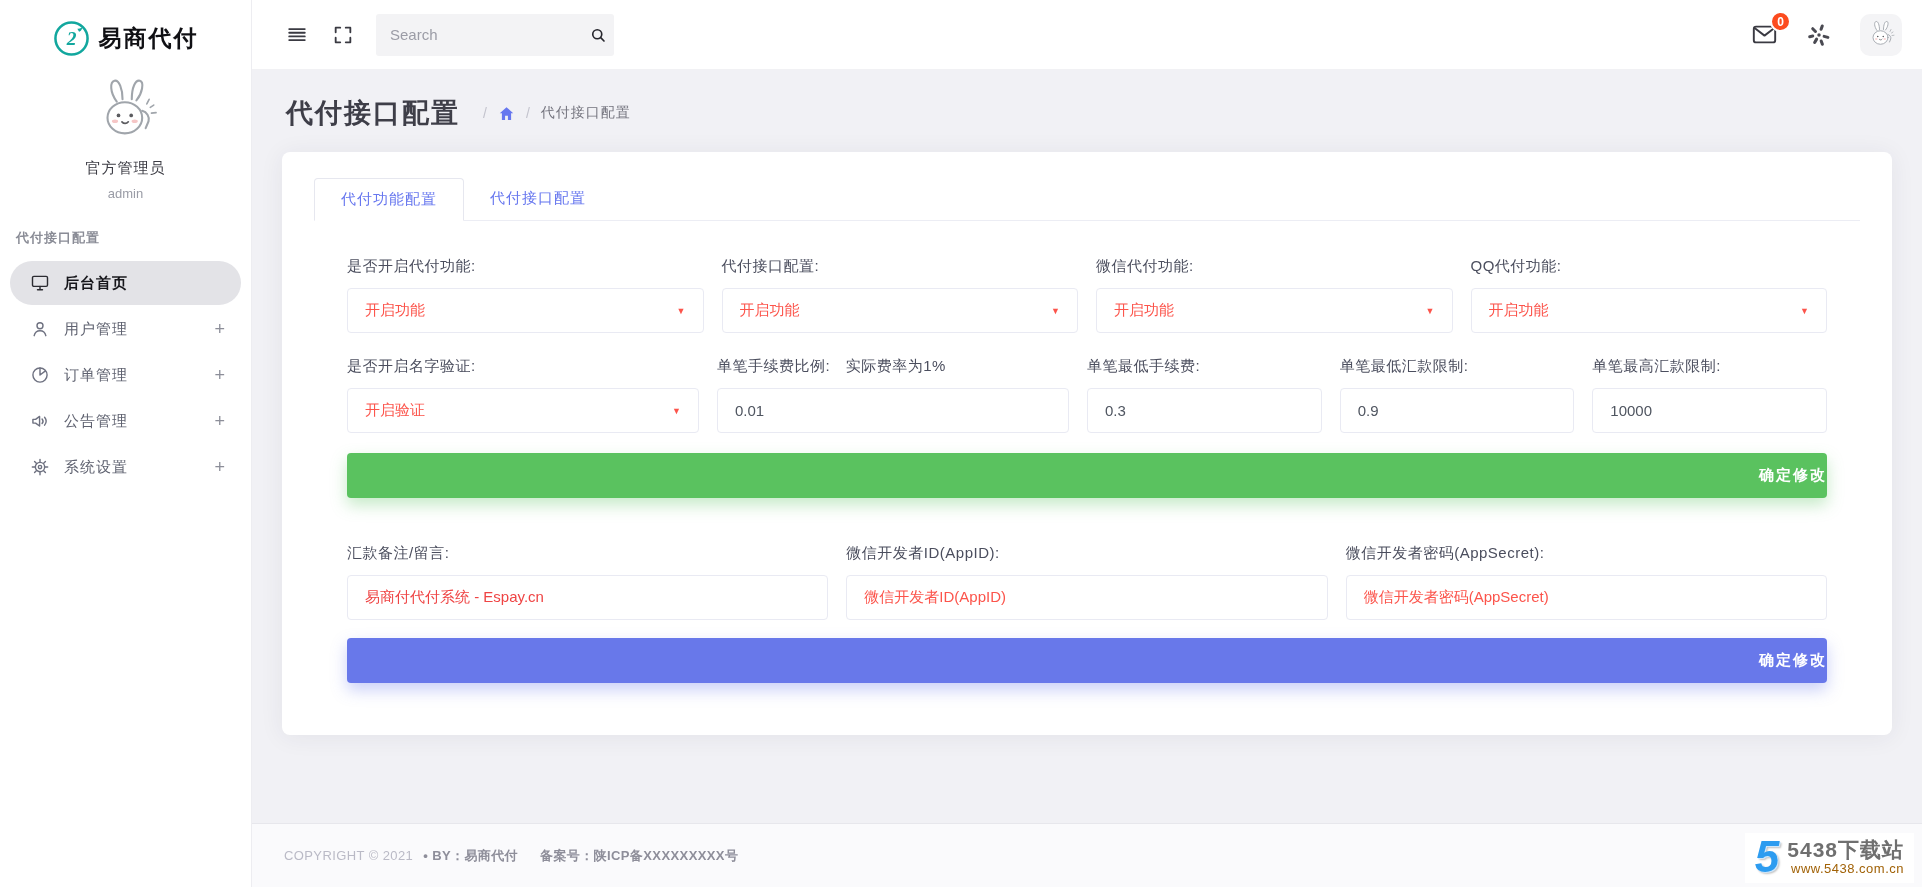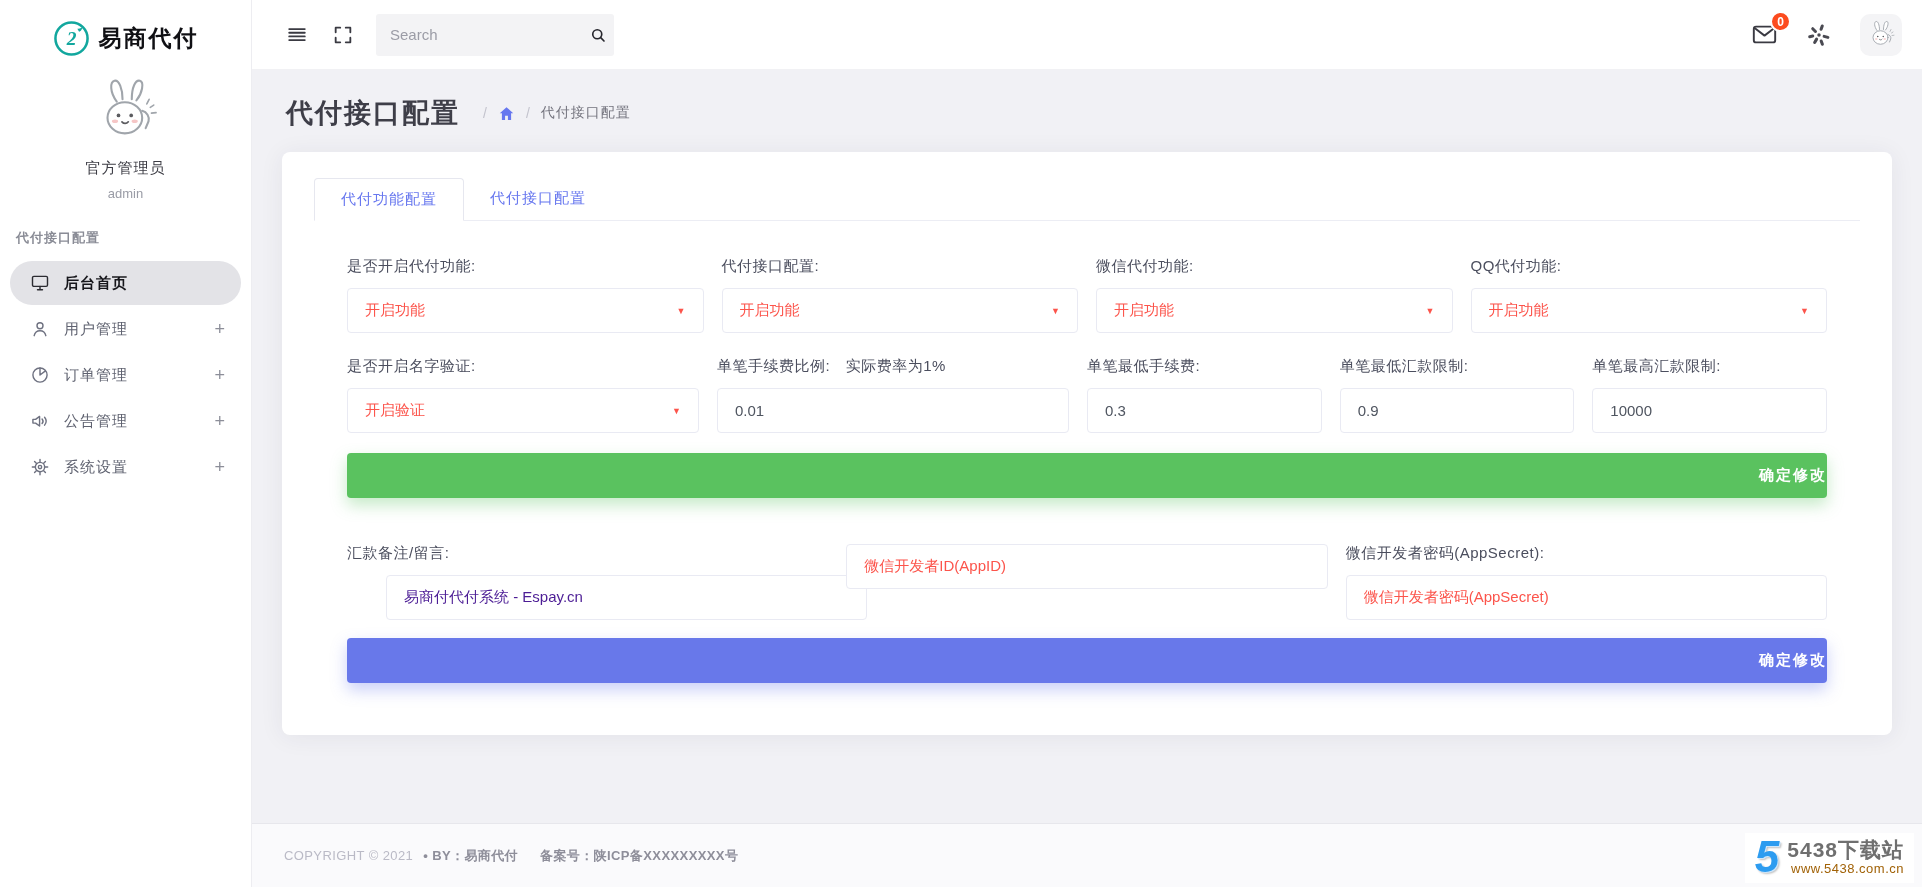--- a/index.html
+++ b/index.html
@@ -343,23 +343,24 @@
             <label>单笔最高汇款限制:</label>
             <input value="10000" style="">
           </div>
         </div>
 
         <button class="btn btn-green">确定修改</button>
 
         <div class="grid row3">
           <div class="field">
             <label>汇款备注/留言:</label>
-            <input value="易商付代付系统 - Espay.cn" style="color: #4c1d95; margin-left: 39px;">
-          </div>
-          <div class="field">
+            <input value="易商付代付系统 - Espay.cn" style="color: #ef4444;">
+          </div>
+          <div class="field">
+            <label>微信开发者ID(AppID):</label>
             <input value="微信开发者ID(AppID)" style="color: rgb(252, 84, 75);">
           </div>
           <div class="field">
             <label>微信开发者密码(AppSecret):</label>
             <input value="微信开发者密码(AppSecret)" style="color: rgb(252, 84, 75);">
           </div>
         </div>
 
         <button class="btn btn-purple">确定修改</button>
       </div>

